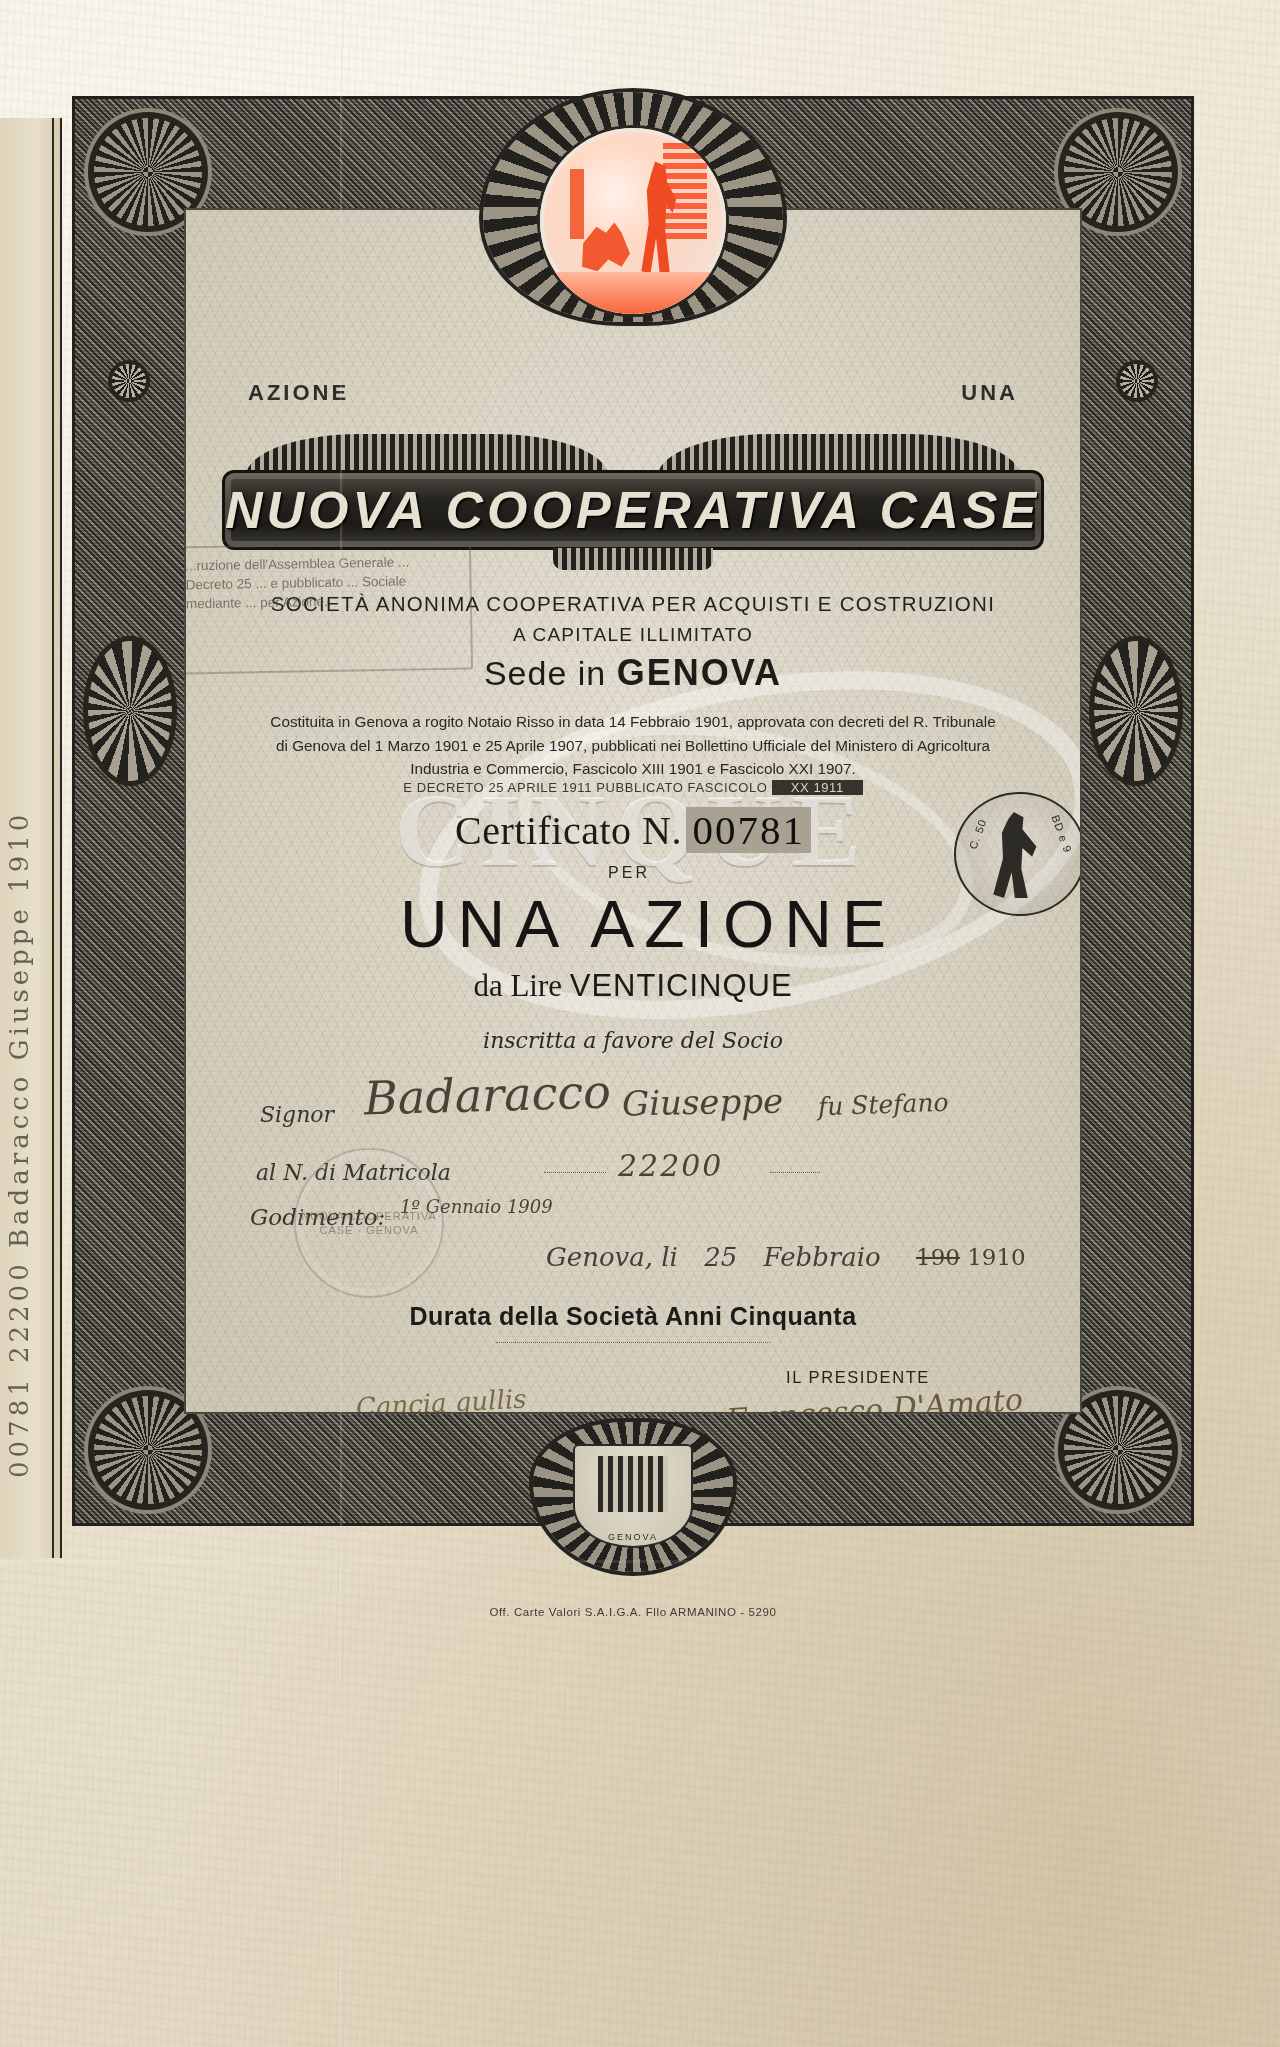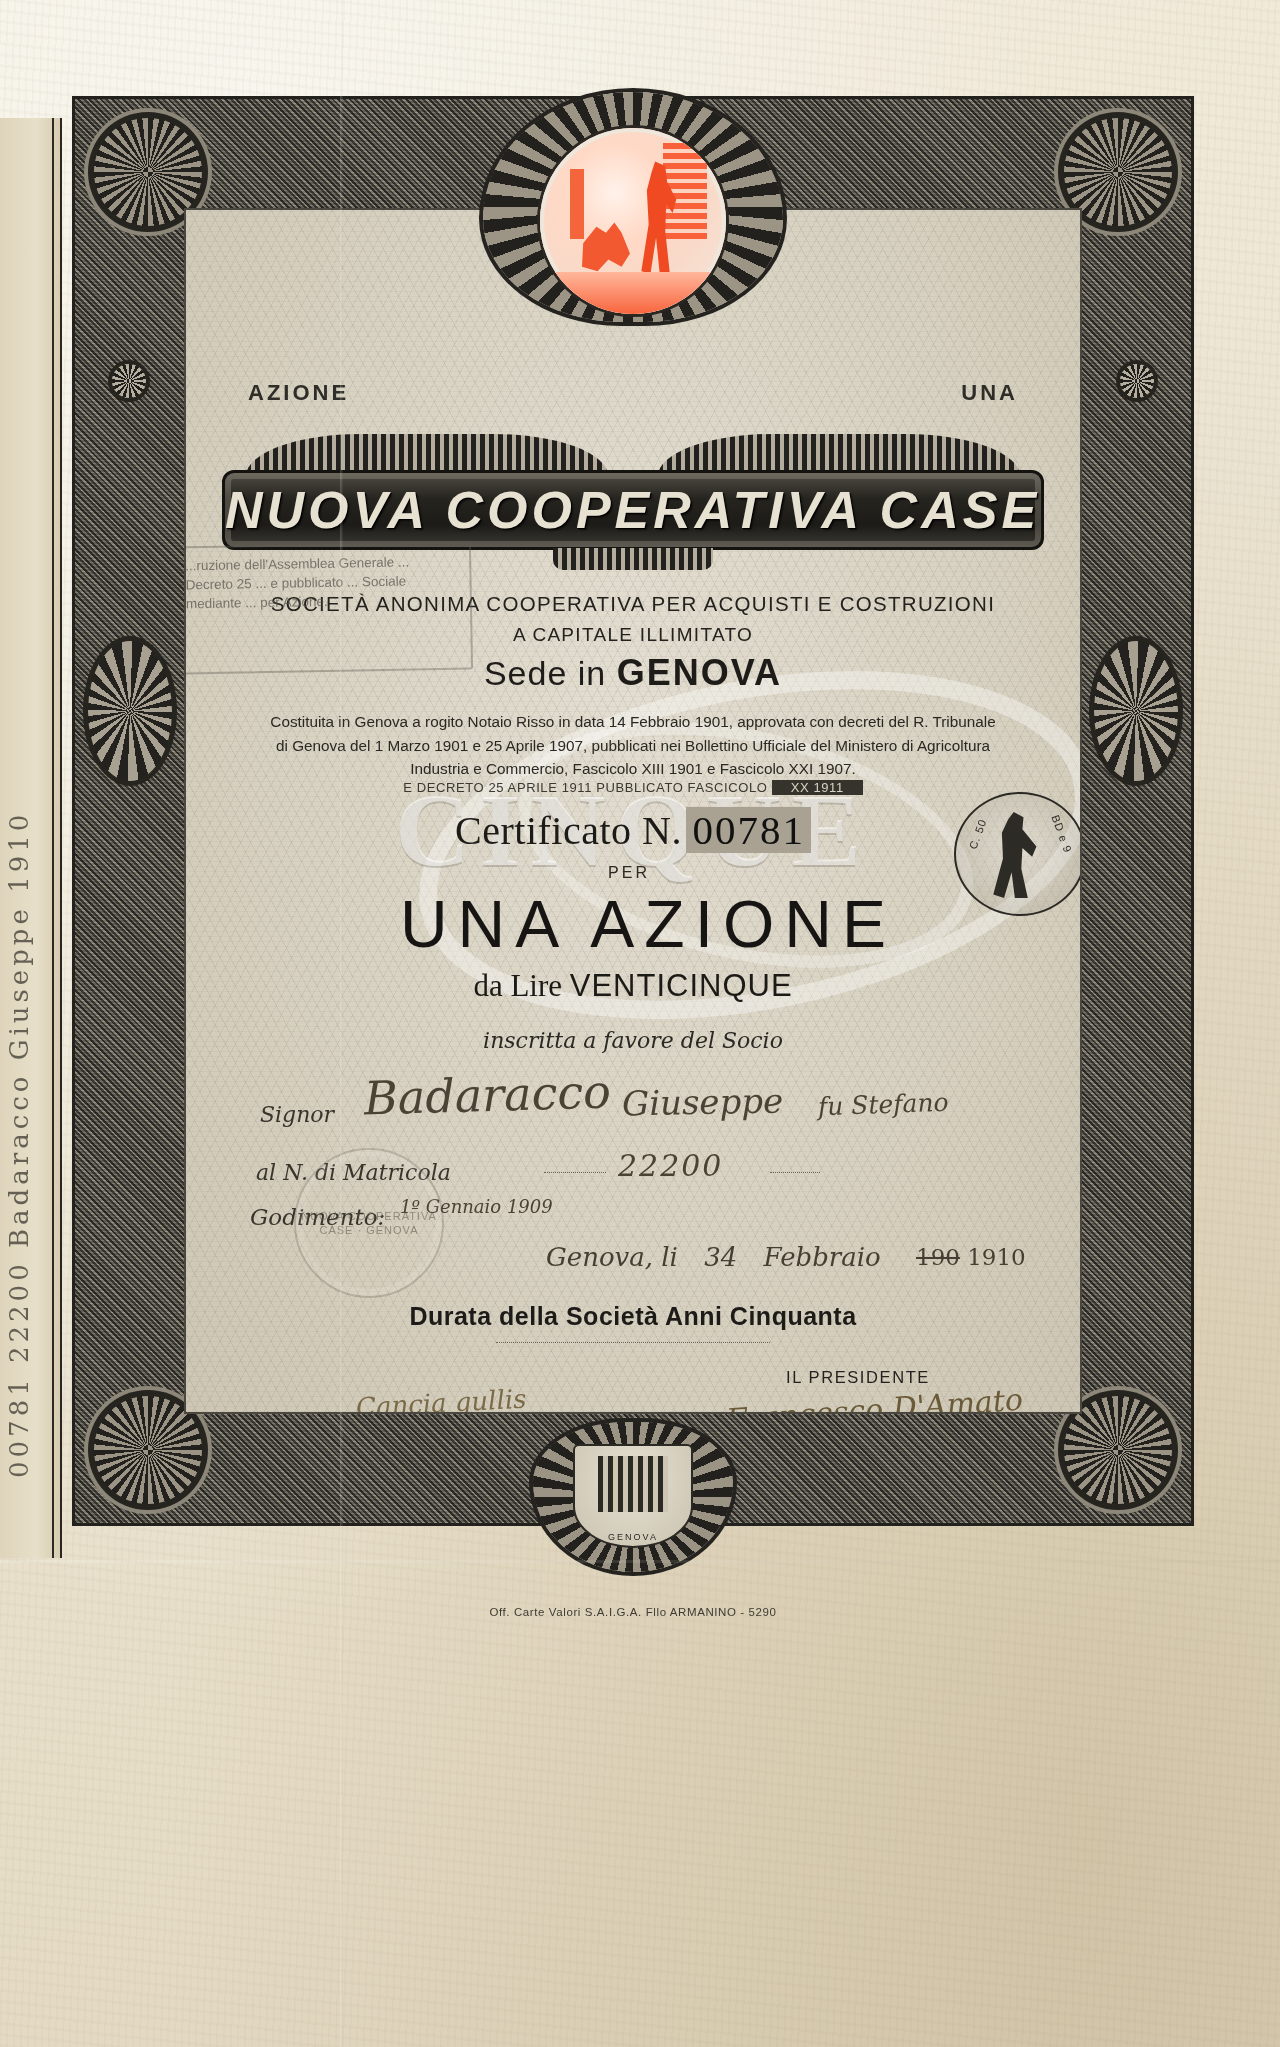--- a/index.html
+++ b/index.html
@@ -562,21 +562,21 @@
     <div id="matrLabel">al N. di Matricola</div>
     <div class="dotline" id="matrDots1"></div>
     <div id="matrVal">22200</div>
     <div class="dotline" id="matrDots2"></div>
 
     <div id="godLabel">Godimento:</div>
     <div id="godVal">1º Gennaio 1909</div>
 
     <div id="placeDate">
       <span>Genova, li</span>
-      <span>34</span>
+      <span>25</span>
       <span>Febbraio</span>
     </div>
     <div id="yearStruck">
       <s>190</s>
       <span>1910</span>
     </div>
 
     <div id="durata">Durata della Società Anni Cinquanta</div>
     <div id="durataRule"></div>
 

